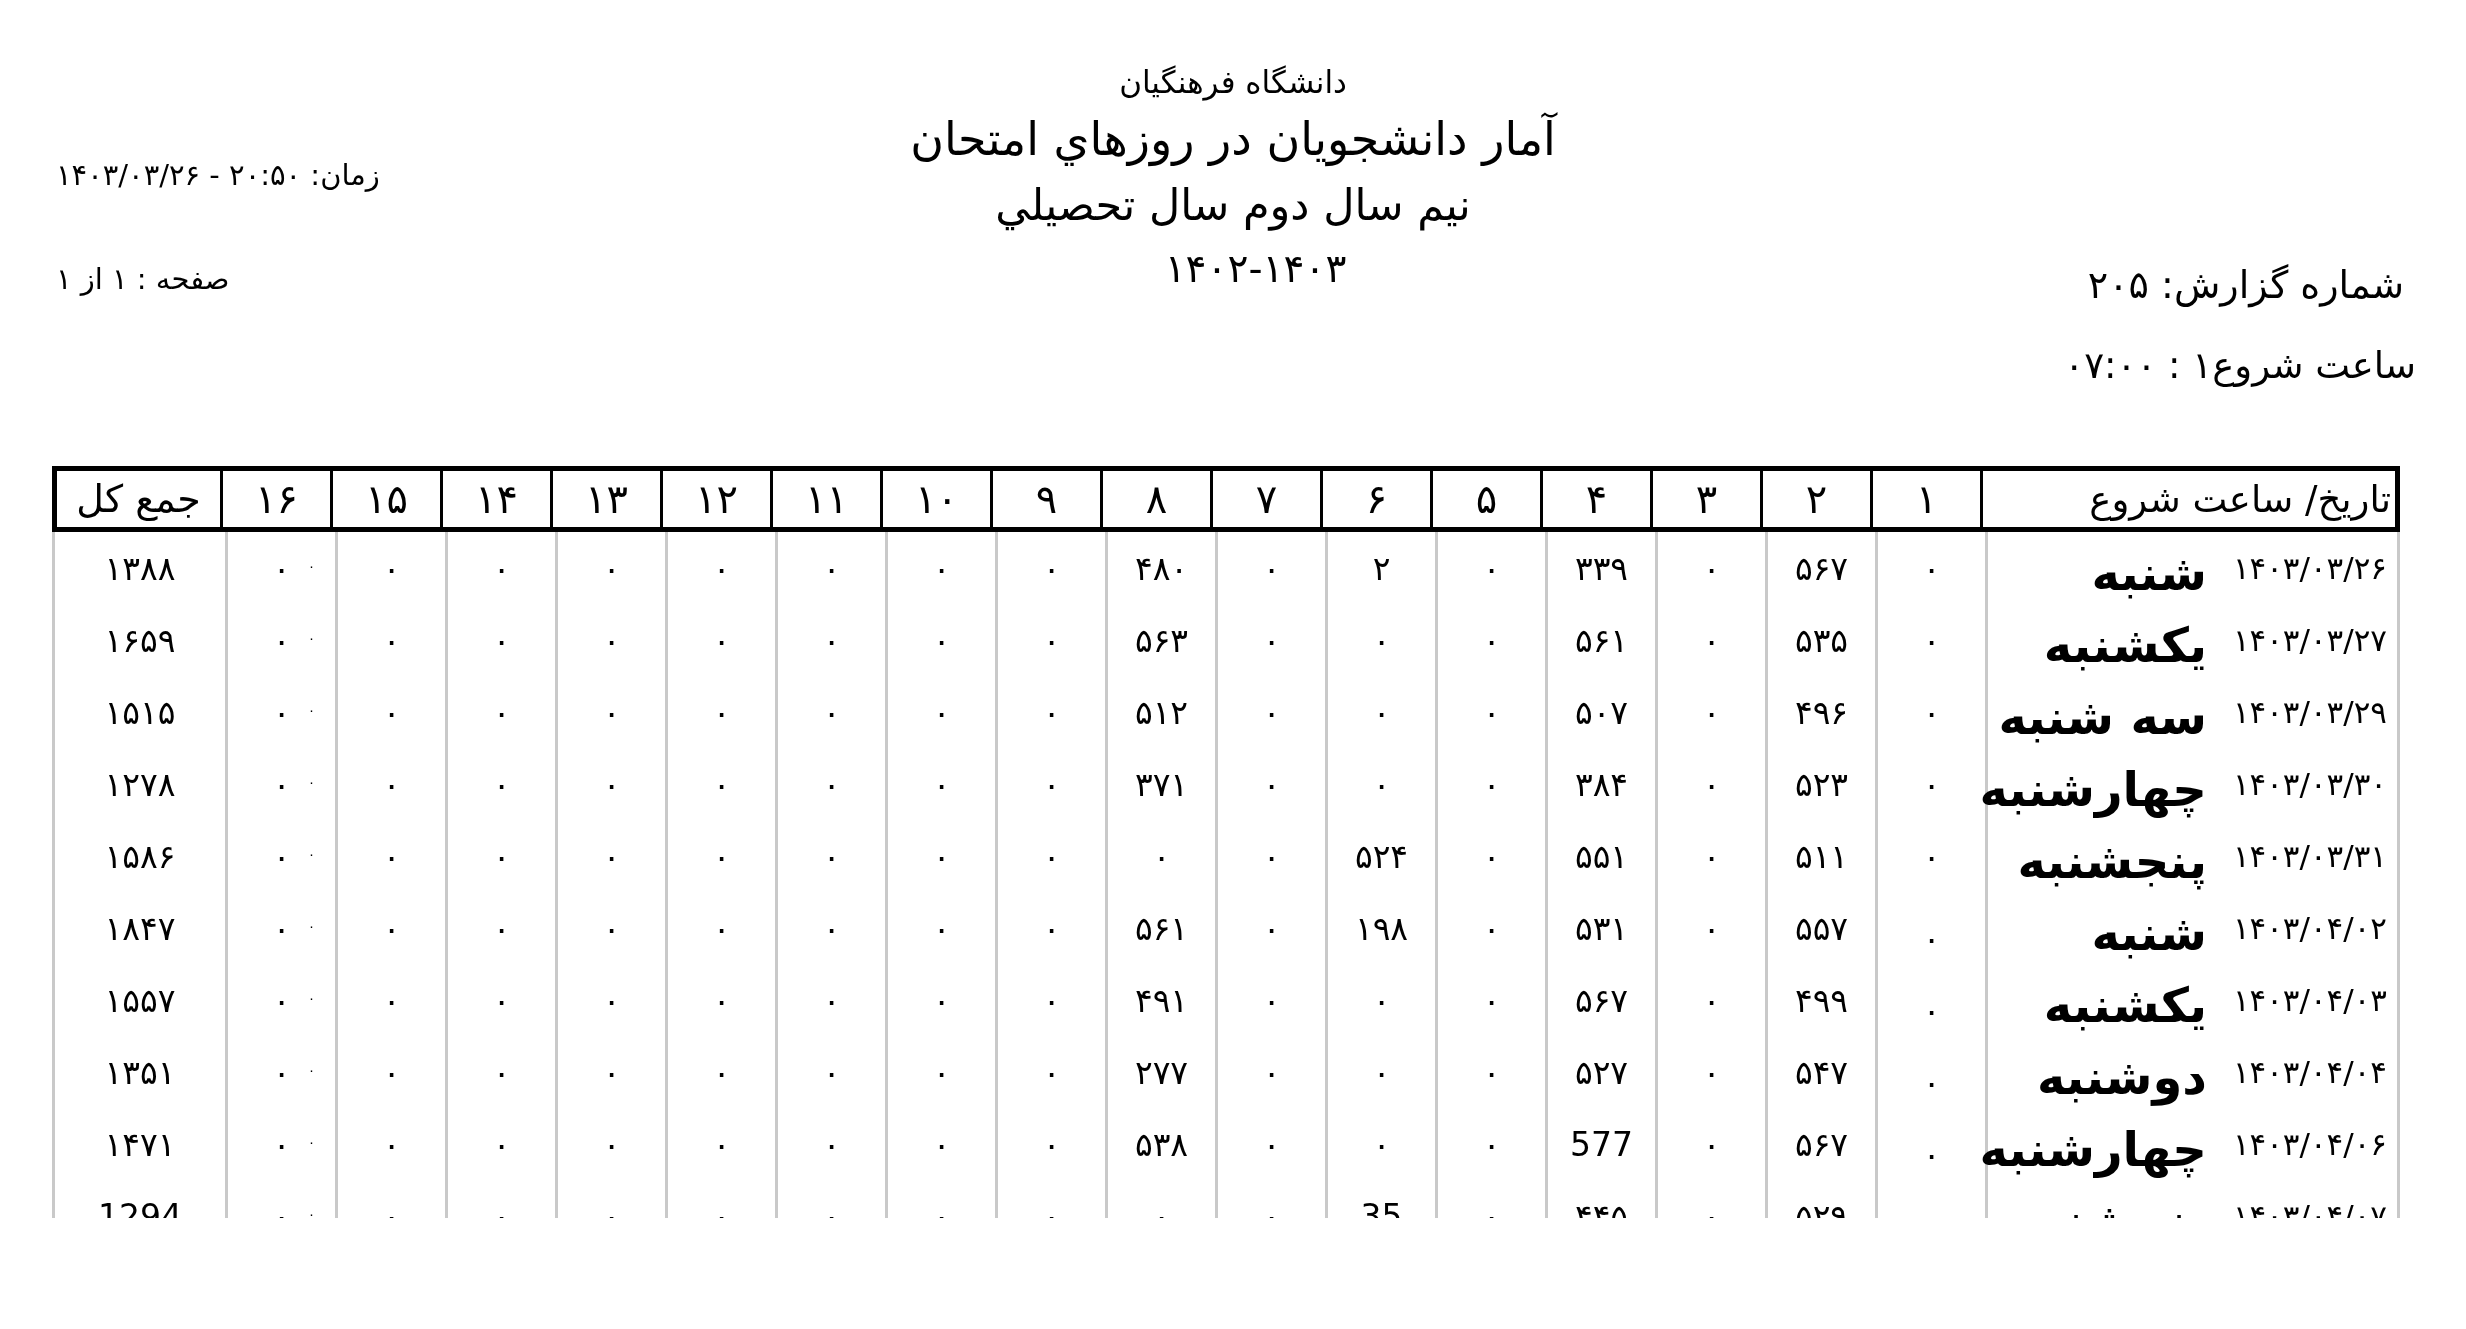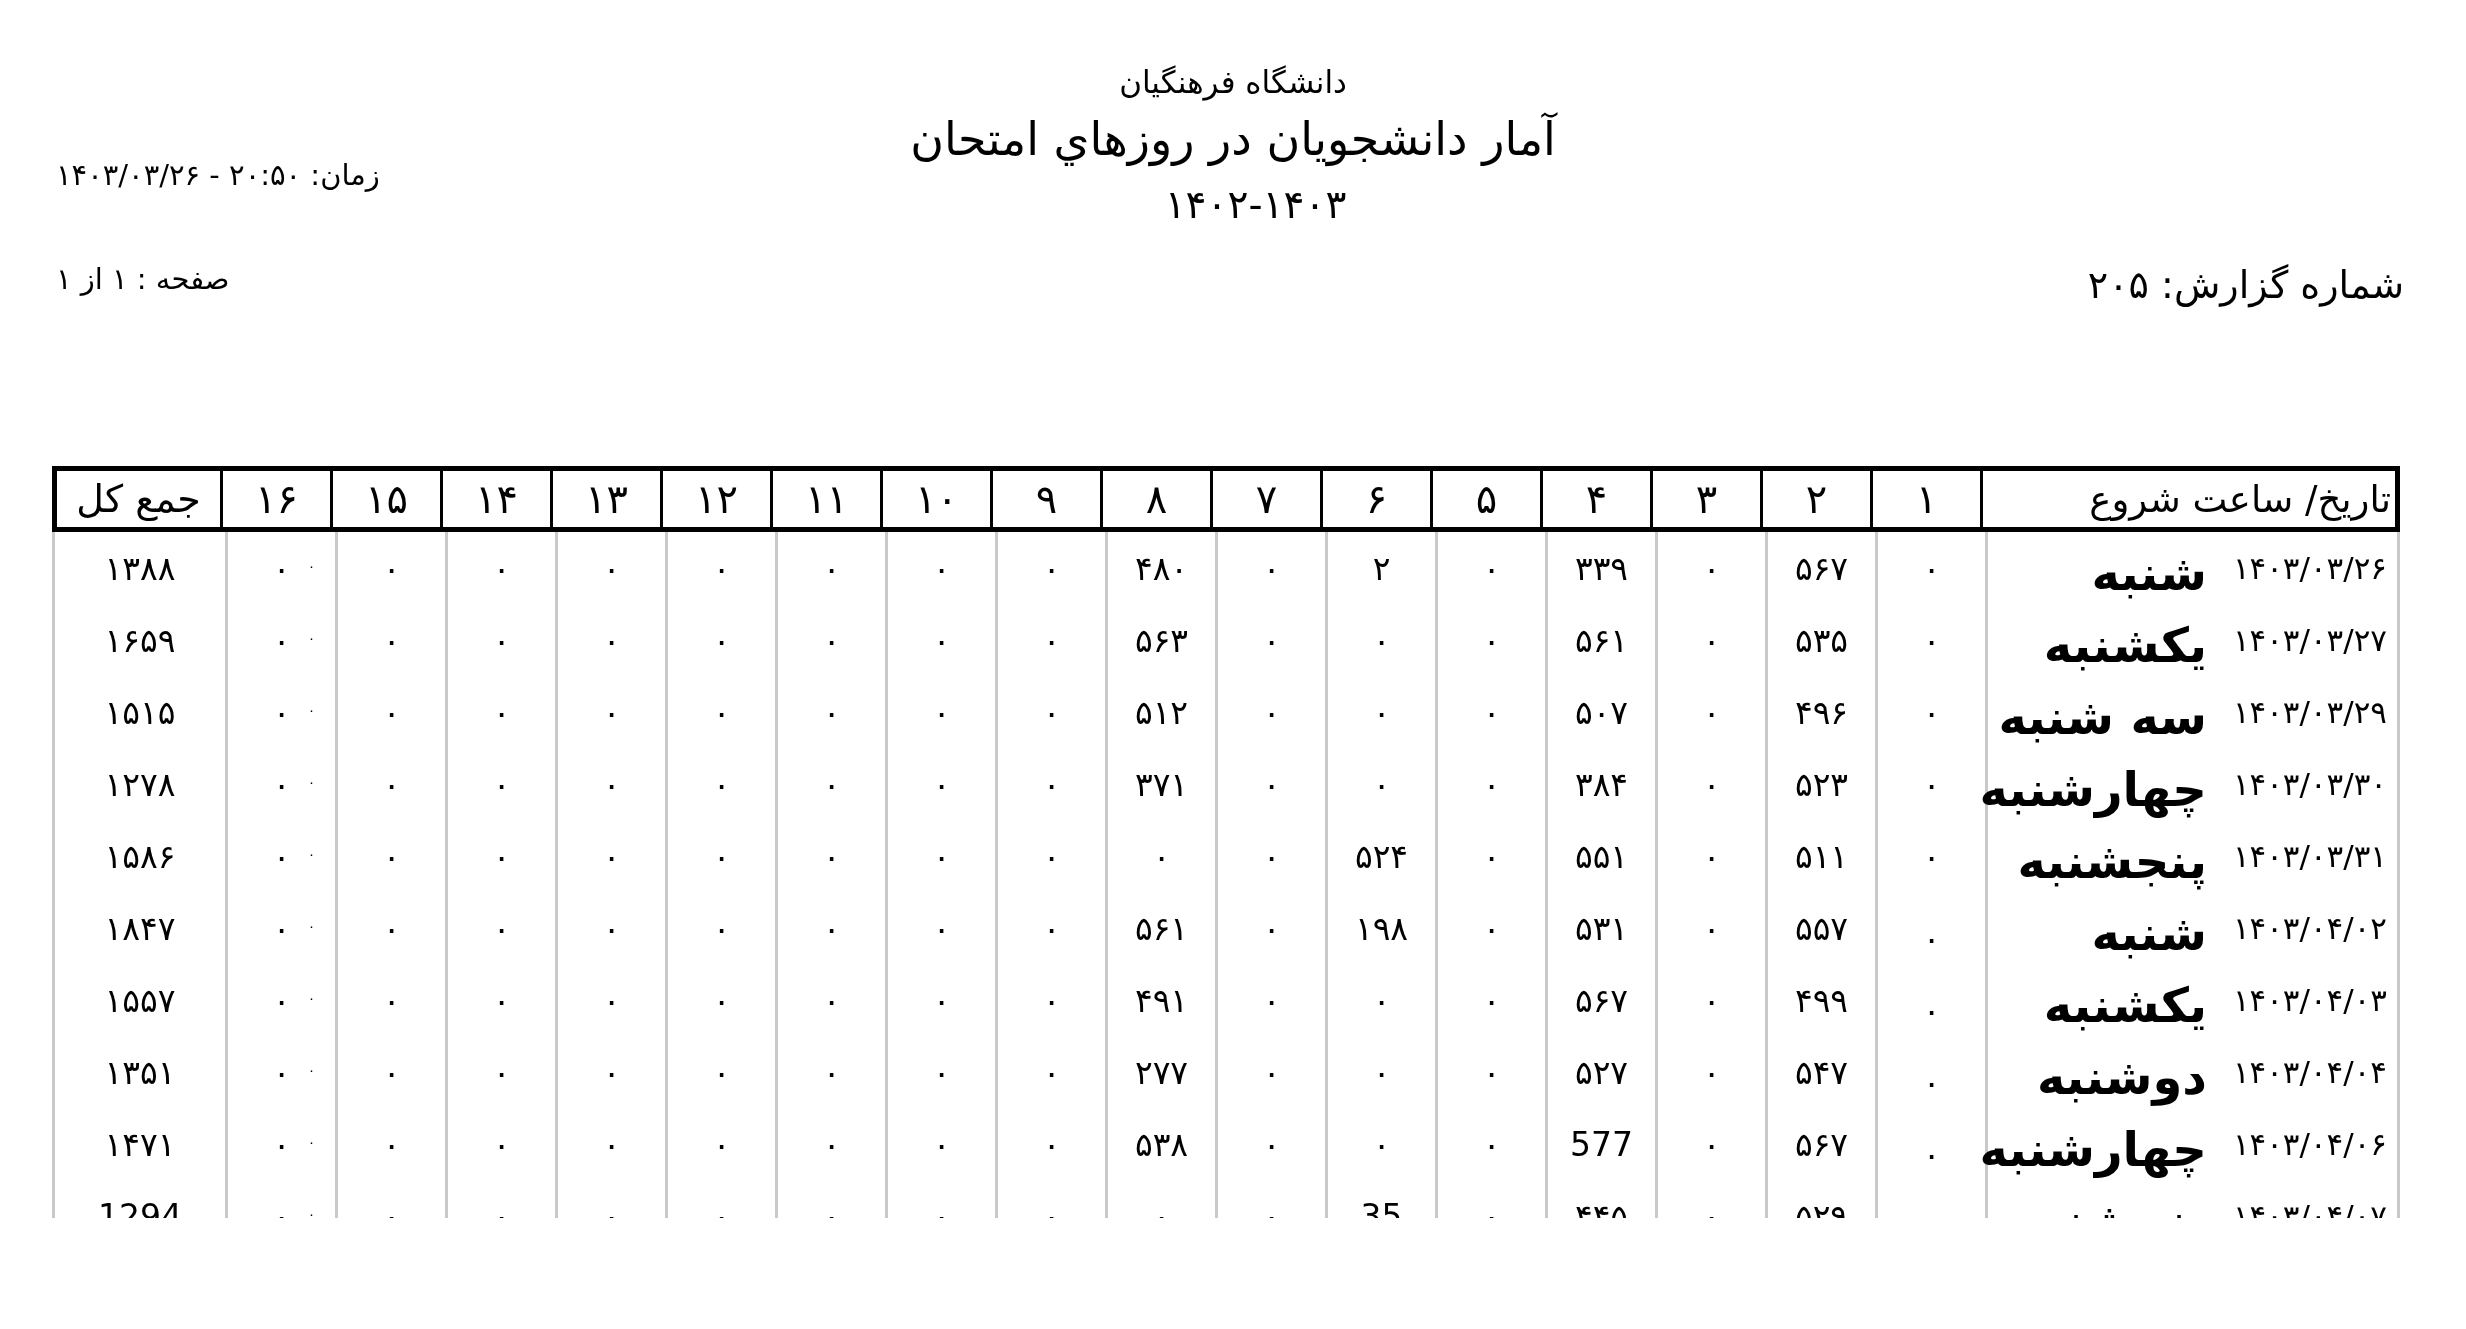--- a/index.html
+++ b/index.html
@@ -88,24 +88,26 @@
   }
 </style>
 </head>
 <body>
 
 <div class="page">
 
   <div class="head-center">
     <div class="u-name">دانشگاه فرهنگيان</div>
     <div class="t-main">آمار دانشجويان در روزهاي امتحان</div>
+    <div class="t-sub">نيم سال دوم سال تحصيلي</div>
     <div class="t-years" dir="ltr">۱۴۰۲-۱۴۰۳</div>
   </div>
 
   <div class="repno">شماره گزارش: ۲۰۵</div>
+  <div class="stime">ساعت شروع۱ : ۰۷:۰۰</div>
 
   <div class="ptime">زمان: ۲۰:۵۰ - ۱۴۰۳/۰۳/۲۶</div>
   <div class="pgno">صفحه : ۱ از ۱</div>
 
   <div class="tbl">
     <div class="thead">
       <div class="th th-date">تاريخ/ ساعت شروع</div>
 
       <div class="th th-hour">۱</div>
         <div class="th th-hour">۲</div>

